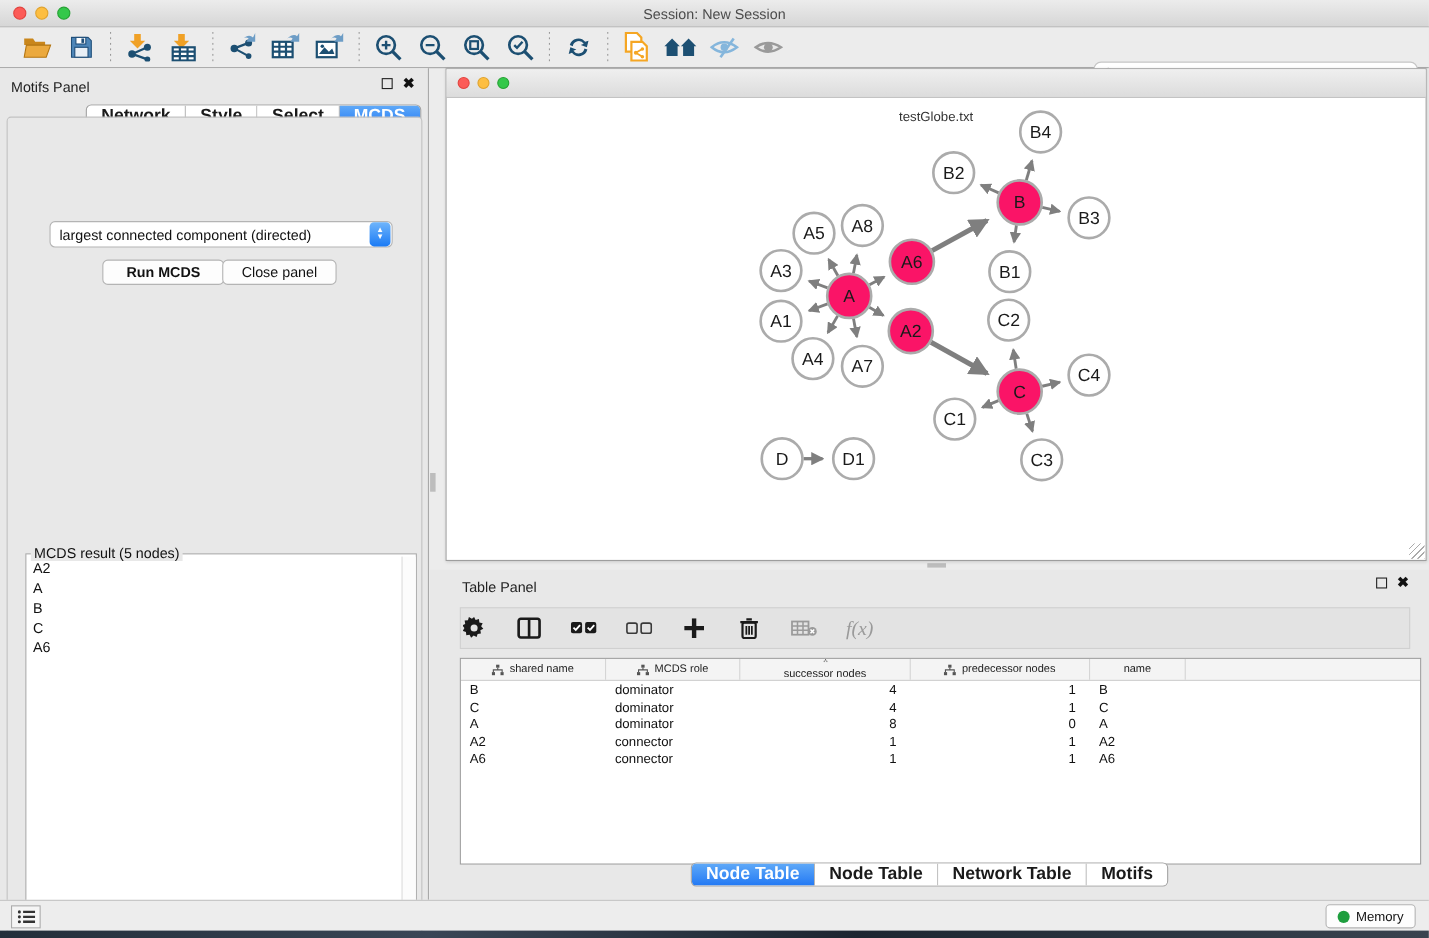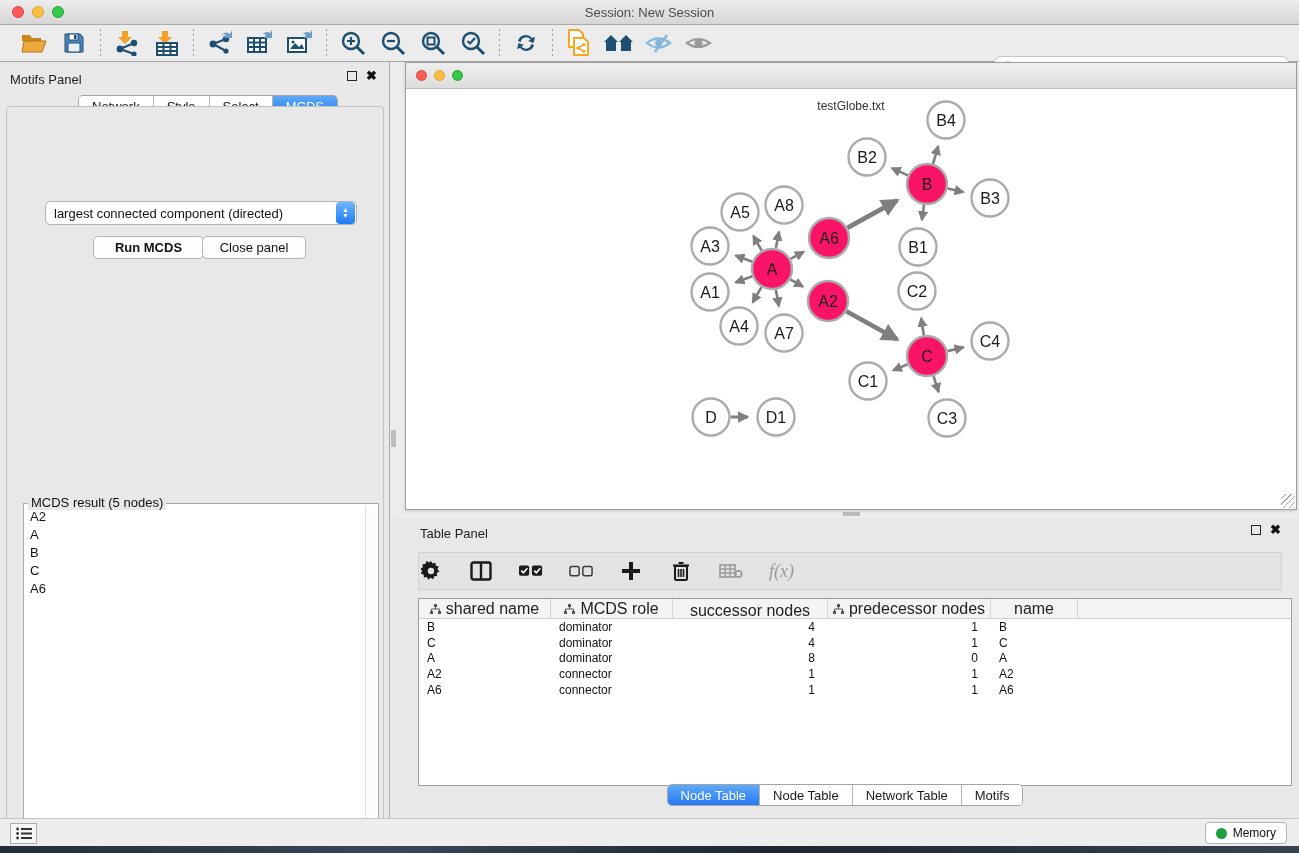--- a/index.html
+++ b/index.html
@@ -33,22 +33,22 @@
   
   #control-panel { left:0; top:62px; width:390px; height:756px; background:#E8E8E8;
     border-right:1px solid #A9A9A9; }
   .panel-head { position:absolute; left:10px; top:10px; font-size:13px; color:#222; }
   .panel-ctrl { position:absolute; top:9px; display:flex; gap:9px; align-items:center; }
   .float-ico { width:10px; height:10px; border:1.6px solid #222; display:inline-block; }
   .close-ico { font-size:13px; font-weight:bold; color:#111; line-height:10px; }
 
   .seg { display:flex; border:1px solid #A3A3A3; border-radius:5px; overflow:hidden;
     background:#fff; height:22px; }
-  .seg .seg-btn { padding:2px 13px; font-size:13px; color:#1a1a1a; background:#fff;
-    border-right:1px solid #B5B5B5; display:flex; align-items:center; }
+  .seg .seg-btn { padding:2px 13px; font-size:16px; color:#1a1a1a; background:#fff;
+    border-right:1px solid #B5B5B5; display:flex; align-items:center;font-weight:bold; }
   .seg .seg-btn:last-child { border-right:none; }
   .seg .seg-btn.sel { background:linear-gradient(#5FA9F8,#2379F4); color:#fff; }
 
   #cp-tabs { position:absolute; left:78px; top:33px; }
   #cp-body { position:absolute; left:6px; top:44px; width:378px; height:756px; }
   #cp-content { position:absolute; left:0; top:0; width:378px; height:746px;
     border:1px solid #C2C2C2; border-radius:4px; background:#E8E8E8; }
   #opt-label { position:absolute; width:100%; top:75px; text-align:center; font-size:13px; color:#111; }
   #criterion { position:absolute; left:38px; top:94px; width:312px; height:24px; background:#fff;
     border:1px solid #B4B4B4; border-radius:5px; display:flex; align-items:center; }
@@ -94,21 +94,21 @@
   #tp-toolbar { position:absolute; left:27px; top:34px; width:864px; height:38px;
     background:#E3E3E3; border:1px solid #D0D0D0; display:flex; align-items:center;
     gap:26px; }
   #tp-toolbar .ti { display:flex; align-items:center; justify-content:center; width:24px; }
   .fx { font-family:"Liberation Serif", serif; font-style:italic; font-size:18px; color:#9A9A9A; }
 
   #node-table { position:absolute; left:27px; top:80px; width:874px; height:188px;
     background:#fff; border:1px solid #9E9E9E; overflow:hidden; }
   #thead { display:flex; height:20px; background:#F4F4F4; border-bottom:1px solid #CFCFCF; }
   .th { display:flex; align-items:center; justify-content:center; gap:5px;
-    border-right:1px solid #D5D5D5; font-size:16px; color:#222; }
+    border-right:1px solid #D5D5D5; font-size:10px; color:#222; }
   .th:last-child { border-right:none; }
   .tr { display:flex; height:15.7px; align-items:center; }
   .td { font-size:12px; color:#111; white-space:nowrap; }
   .td.l { text-align:left; padding-left:8px; } .td.r { text-align:right; padding-right:13px; }
 
   #tp-tabs { position:absolute; left:0; width:100%; bottom:12px; display:flex; justify-content:center; }
 
   
   #statusbar { left:0; top:818px; width:1299px; height:28px; background:#EDEDED;
     border-top:1px solid #C4C4C4; }

